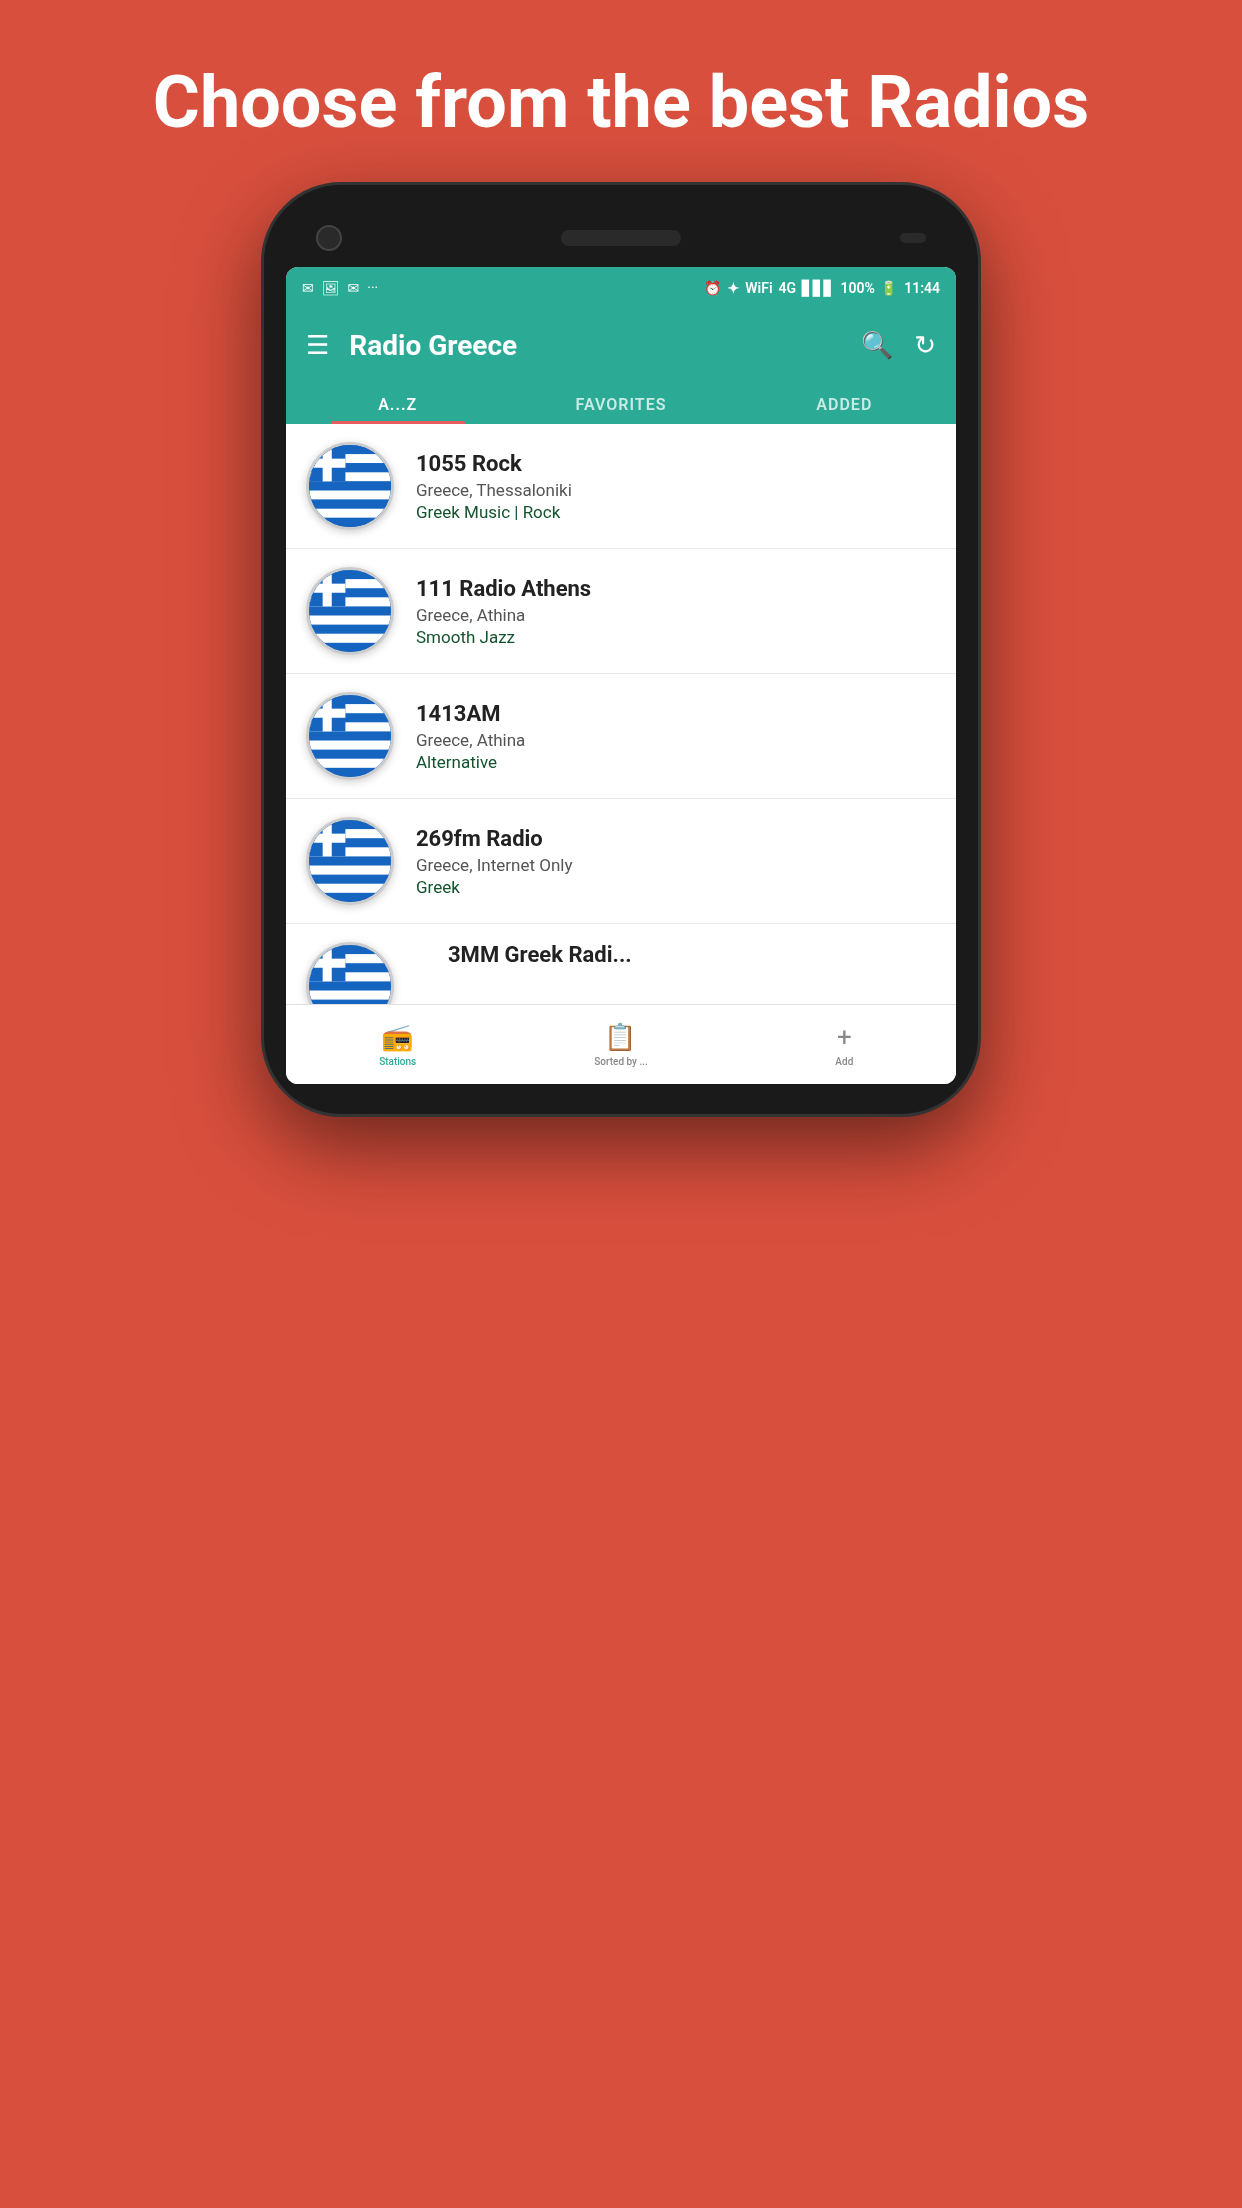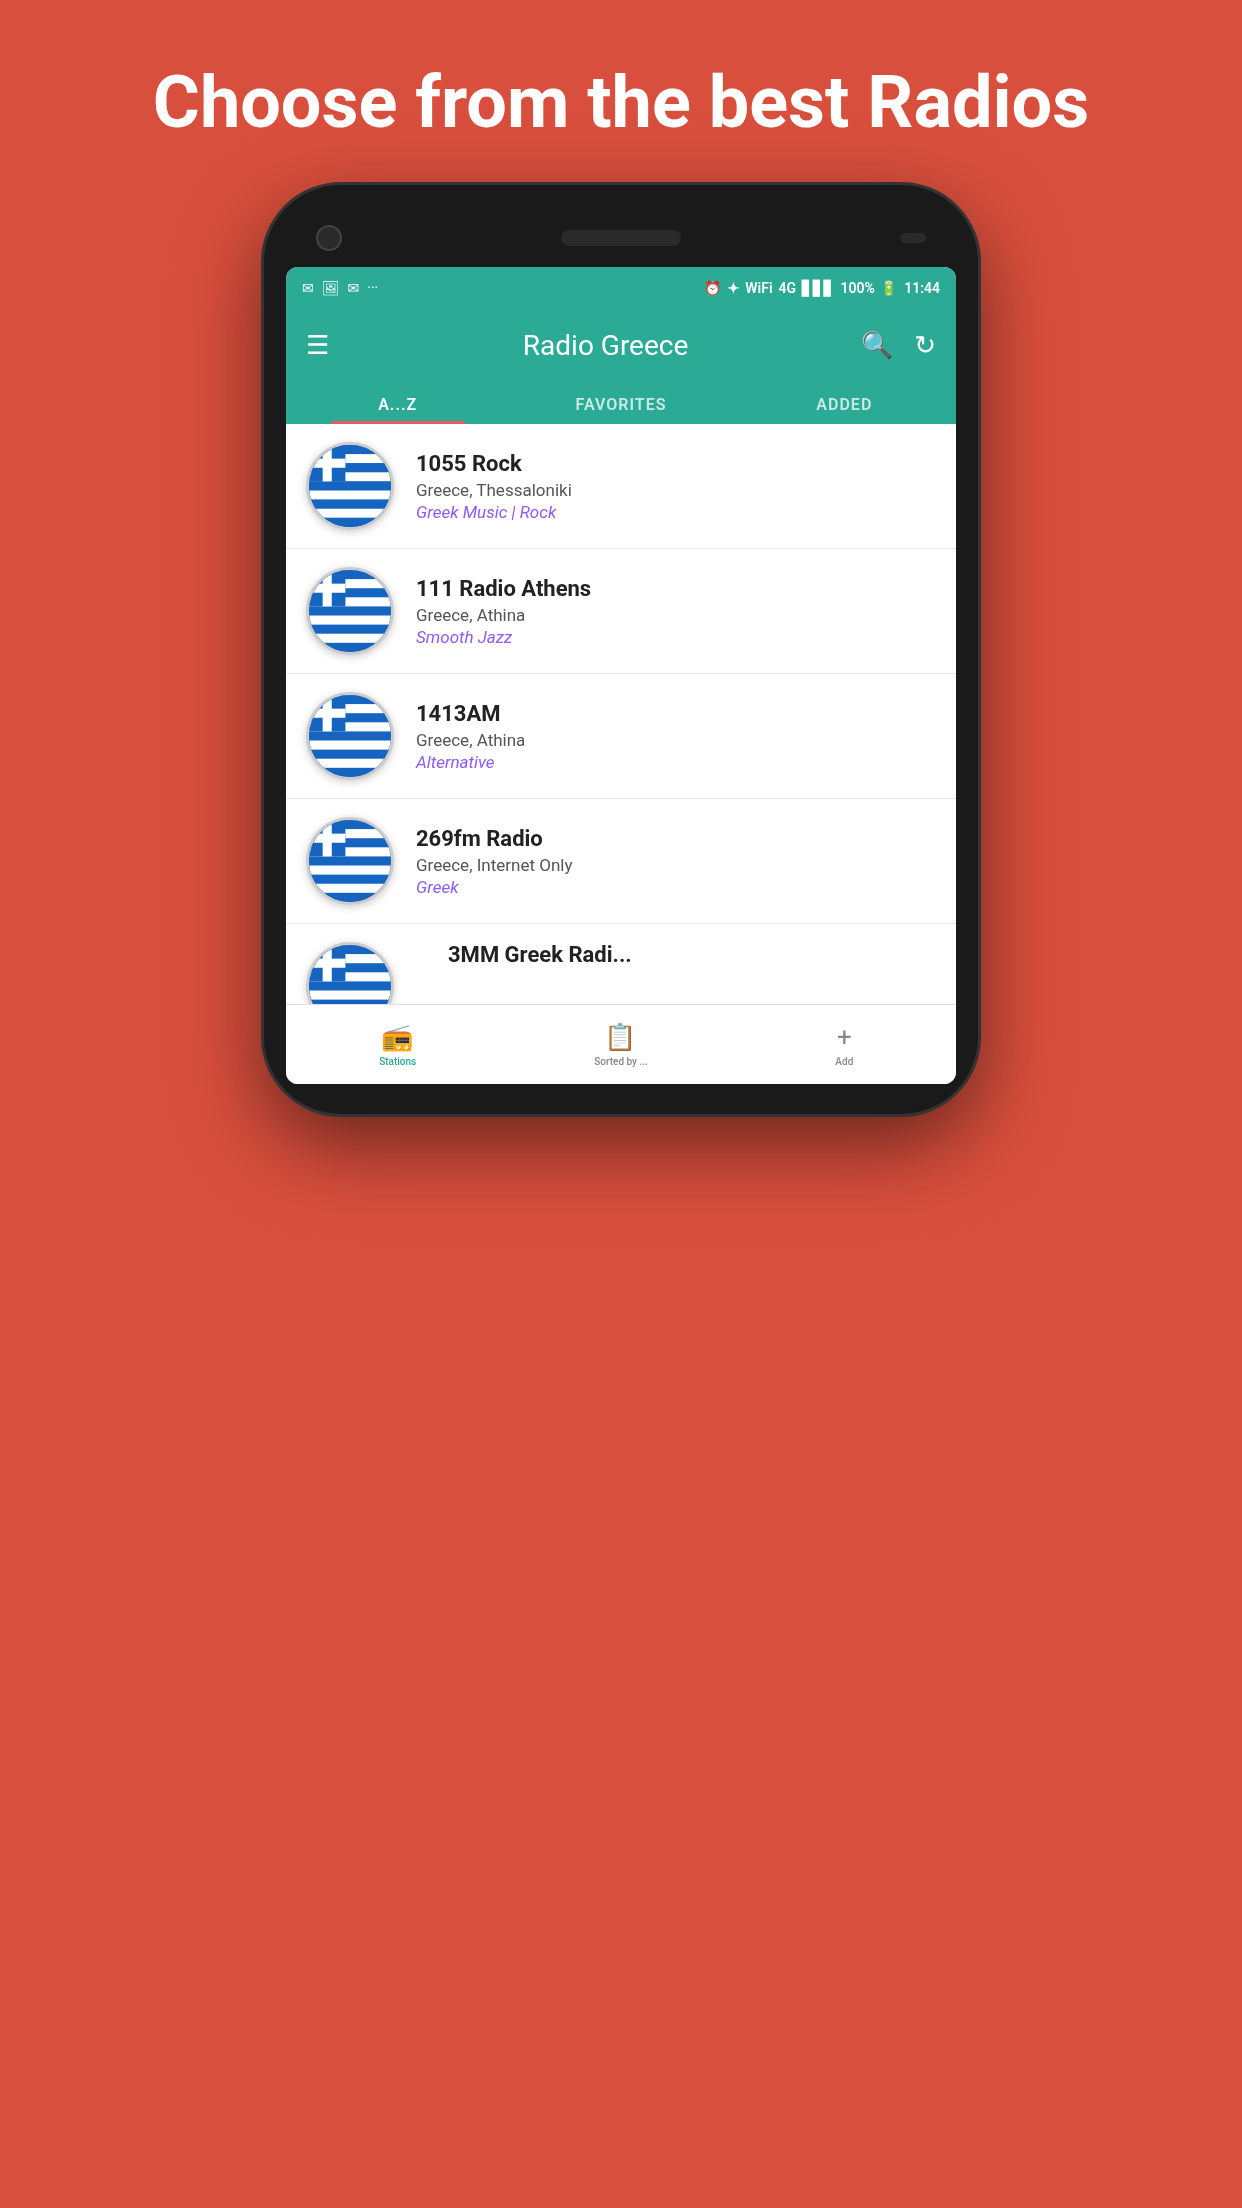--- a/index.html
+++ b/index.html
@@ -115,23 +115,22 @@
     .hamburger-icon {
       color: #fff;
       font-size: 26px;
       margin-right: 20px;
       cursor: pointer;
     }
 
     .app-title {
       color: #fff;
       font-size: 28px;
-      font-weight: 400;
+      font-weight: 700;
       flex: 1;
-      text-align: center;
     }
 
     .app-bar-icons {
       display: flex;
       gap: 20px;
     }
 
     .app-bar-icon {
       color: #fff;
       font-size: 26px;
@@ -216,22 +215,21 @@
     }
 
     .station-location {
       font-size: 17px;
       color: #555;
       margin-bottom: 2px;
     }
 
     .station-genre {
       font-size: 17px;
-      color: #8b5cf6;
-      font-style: italic;
+      color: #14532d;
     }
 
     
     .station-item-partial {
       display: flex;
       align-items: flex-start;
       padding: 18px 20px;
       height: 80px;
       overflow: hidden;
       gap: 32px;

